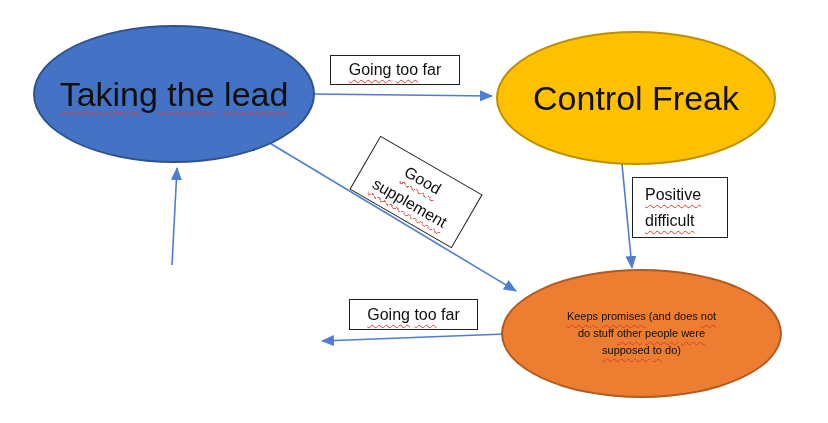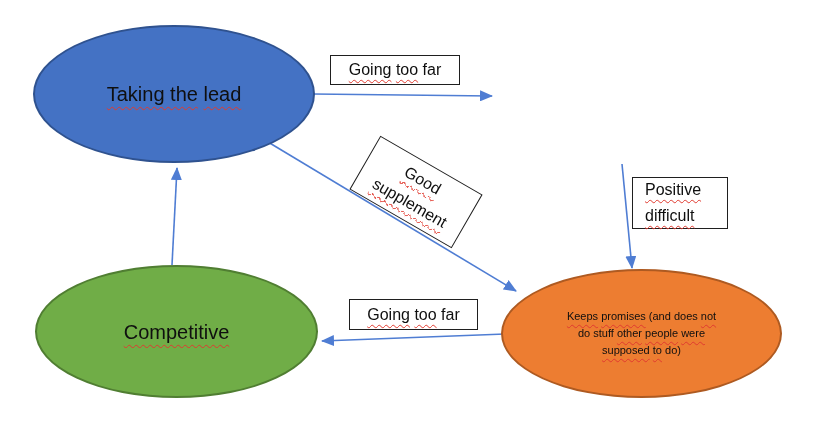--- a/index.html
+++ b/index.html
@@ -20,38 +20,38 @@
     display: flex;
     align-items: center;
     justify-content: center;
     text-align: center;
     box-sizing: border-box;
   }
   .node-taking   { left: 33px;  top: 25px;  width: 282px; height: 138px; }
   .node-control  { left: 496px; top: 31px;  width: 280px; height: 134px; }
   .node-compet   { left: 35px;  top: 265px; width: 283px; height: 133px; }
   .node-keeps    { left: 501px; top: 269px; width: 281px; height: 129px; }
-  .node-title { font-size: 20px; line-height: 1.2; white-space: nowrap; }
+  .node-title { font-size: 34px; line-height: 1.2; white-space: nowrap; }
   .node-body  { font-size: 11px; line-height: 1.55; padding: 0 10px; }
   .edge-label {
     position: absolute;
     background: #ffffff;
     border: 1.5px solid #1f1f1f;
     box-sizing: border-box;
     display: flex;
     align-items: center;
     font-size: 16px;
     line-height: 1.6;
   }
   .edge-label.center { justify-content: center; }
   .edge-label.leftpad { padding-left: 12px; }
   .lbl-going-top    { left: 330px; top: 55px;  width: 130px; height: 30px; }
   .lbl-good         { left: 357px; top: 161px; width: 118px; height: 62px;
                       transform: rotate(30deg); text-align: center; justify-content: center; }
-  .lbl-positive     { left: 632px; top: 177px; width: 96px;  height: 52px; }
+  .lbl-positive     { left: 632px; top: 177px; width: 96px;  height: 61px; }
   .lbl-going-bottom { left: 349px; top: 299px; width: 129px; height: 31px; }
   .lbl-experiences  { left: 51px;  top: 193px; width: 119px; height: 62px; }
   .sq {
     text-decoration-line: underline;
     text-decoration-style: wavy;
     text-decoration-thickness: 1px;
     text-underline-offset: 4px;
   }
   .node-title .sq { text-underline-offset: 5px; }
 </style>
@@ -70,24 +70,24 @@
     <line x1="268" y1="142" x2="516" y2="291" stroke="#4f7dd3" stroke-width="1.6" marker-end="url(#ah)"></line>
     <line x1="622" y1="164" x2="632" y2="268" stroke="#4f7dd3" stroke-width="1.6" marker-end="url(#ah)"></line>
     <line x1="505" y1="334" x2="322" y2="341" stroke="#4f7dd3" stroke-width="1.6" marker-end="url(#ah)"></line>
     <line x1="172" y1="265" x2="177" y2="168" stroke="#4f7dd3" stroke-width="1.6" marker-end="url(#ah)"></line>
   </svg>
 
   <div class="node node-taking" style="background: rgb(68, 114, 196); border-color: rgb(47, 82, 143);">
     <div class="node-title"><span class="sq" style="text-decoration-color: rgb(224, 58, 47);">Taking the</span><span> </span><span class="sq" style="text-decoration-color: rgb(224, 58, 47);">lead</span></div>
   </div>
 
+  <div class="node node-control" style="background: rgb(255, 192, 0); border-color: rgb(191, 144, 0);">
+    <div class="node-title"><span>Control Freak</span></div>
+  </div>
 
-  <div class="node node-compet" style="background: rgb(112, 173, 71); border-color: rgb(80, 126, 50);">
-    <div class="node-title"><span class="sq" style="text-decoration-color: rgb(224, 58, 47);">Competitive</span></div>
-  </div>
 
   <div class="node node-keeps" style="background: rgb(237, 125, 49); border-color: rgb(174, 90, 33);">
     <div class="node-body"><span class="sq" style="text-decoration-color: rgb(224, 58, 47);">Keeps</span><span> </span><span class="sq" style="text-decoration-color: rgb(224, 58, 47);">promises</span><span> (and does </span><span class="sq" style="text-decoration-color: rgb(224, 58, 47);">not</span><br><span>do stuff </span><span class="sq" style="text-decoration-color: rgb(224, 58, 47);">other</span><span> </span><span class="sq" style="text-decoration-color: rgb(224, 58, 47);">people</span><span> </span><span class="sq" style="text-decoration-color: rgb(224, 58, 47);">were</span><br><span class="sq" style="text-decoration-color: rgb(224, 58, 47);">supposed</span><span> </span><span class="sq" style="text-decoration-color: rgb(224, 58, 47);">to</span><span> do)</span></div>
   </div>
 
   <div class="edge-label center lbl-going-top">
     <span><span class="sq" style="text-decoration-color: rgb(224, 58, 47);">Going</span><span> </span><span class="sq" style="text-decoration-color: rgb(224, 58, 47);">too</span><span> far</span></span>
   </div>
 
   <div class="edge-label lbl-good">

